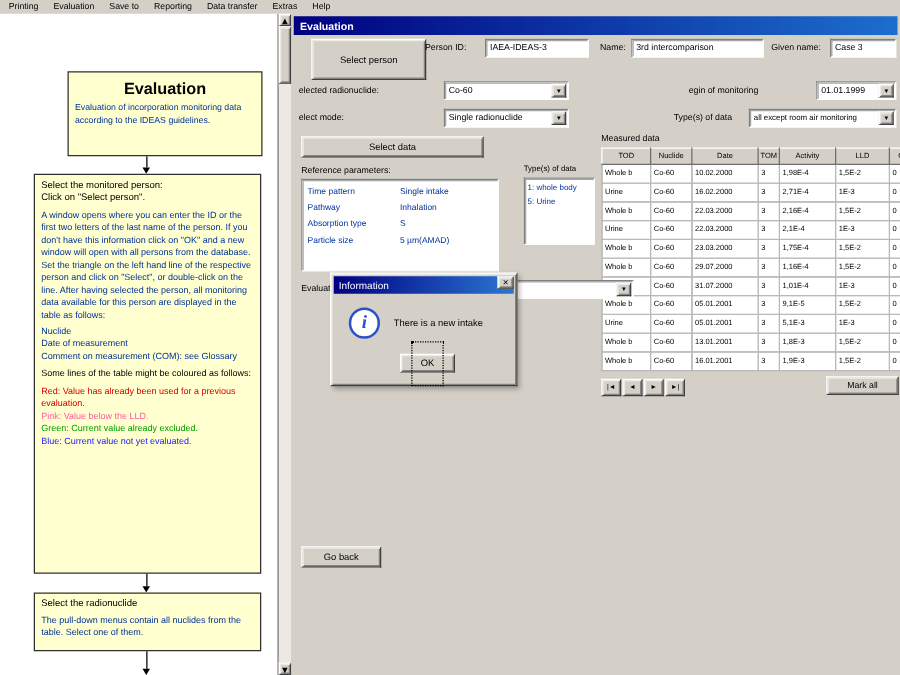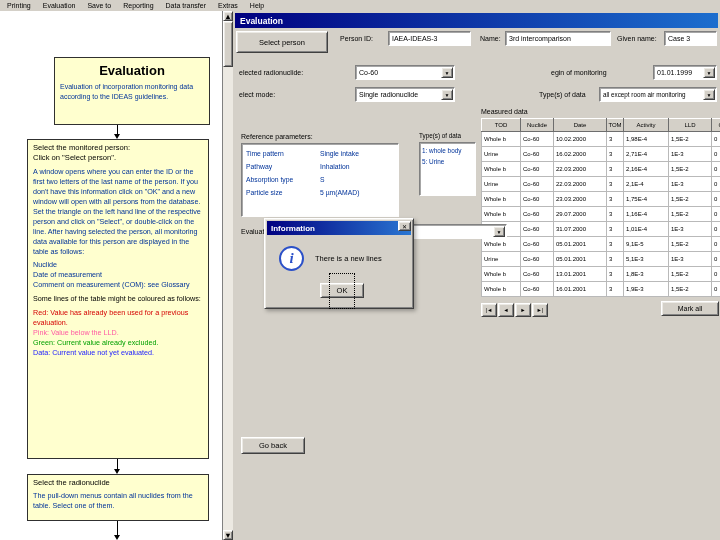--- a/index.html
+++ b/index.html
@@ -74,21 +74,21 @@
 
   .record-nav{position:absolute;left:248px;top:292px;display:flex;gap:1px;}
   .nav-btn{width:16px;height:14px;font-size:5.5px;}
 
   
   .dialog{position:absolute;left:31px;top:207px;width:150px;height:91px;background:#d4d0c8;
           border:1px solid;border-color:#ffffff #404040 #404040 #ffffff;
           box-shadow:inset 1px 1px 0 #eceae5,inset -1px -1px 0 #848484,2px 2px 4px rgba(0,0,0,.3);
           z-index:9;box-sizing:border-box;}
   .dialog-titlebar{position:absolute;left:2px;top:2px;right:2px;height:14px;
-          background:linear-gradient(90deg,#000080,#2a76d2);color:#fff;font-weight:bold;font-size:8px;
+          background:linear-gradient(90deg,#000080,#2a76d2);color:#fff;font-weight:normal;font-size:8px;
           display:flex;align-items:center;padding-left:4px;box-sizing:border-box;}
   .close-btn{position:absolute;right:2px;top:2px;width:13px;height:10px;font-size:6px;}
   .info-icon{position:absolute;left:14px;top:27px;width:25px;height:25px;border-radius:50%;
           background:#fff;border:2px solid #2b50c8;color:#2b50c8;box-sizing:border-box;
           font-family:"Liberation Serif",serif;font-style:italic;font-weight:bold;font-size:15px;
           display:flex;align-items:center;justify-content:center;}
   .dialog-message{position:absolute;left:50px;top:35px;font-size:7.5px;}
   .ok-btn{position:absolute;left:55px;top:64px;width:44px;height:15px;}
   .ok-btn span{border:1px dotted #000;padding:12px 7px;font-size:7.5px;line-height:10px;}
 </style>
@@ -125,21 +125,21 @@
       <div class="fc-group">
           <div class="fc-line">Nuclide</div>
           <div class="fc-line">Date of measurement</div>
           <div class="fc-line">Comment on measurement (COM): see Glossary</div>
         </div>
       <div class="fc-intro">Some lines of the table might be coloured as follows:</div>
       <div class="fc-group">
           <div class="fc-line" style="color: rgb(212, 0, 0);">Red: Value has already been used for a previous evaluation.</div>
           <div class="fc-line" style="color: rgb(255, 89, 163);">Pink: Value below the LLD.</div>
           <div class="fc-line" style="color: rgb(0, 160, 0);">Green: Current value already excluded.</div>
-          <div class="fc-line" style="color: rgb(32, 32, 255);">Data: Current value not yet evaluated.</div>
+          <div class="fc-line" style="color: rgb(32, 32, 255);">Blue: Current value not yet evaluated.</div>
         </div>
     </div>
 
     <div class="arrow" style="top:448px;height:10px">
         <i></i>
       </div>
 
     <div class="fc-box" style="left:27px;top:463px;width:182px;height:47px">
       <div class="fc-head">Select the radionuclide</div>
       <div class="fc-para">The pull-down menus contain all nuclides from the table. Select one of them.</div>
@@ -154,21 +154,21 @@
     <div class="btn scroll-btn" style="top:0">▲</div>
     <div class="btn scroll-thumb"></div>
     <div class="btn scroll-btn" style="bottom:0">▼</div>
   </div>
 
   <div class="main">
     <div class="titlebar">
       <span>Evaluation</span>
     </div>
 
-    <button class="btn abs" style="left:3px;top:20px;width:92px;height:22px">Select person</button>
+    <button class="btn abs" style="left:16px;top:20px;width:92px;height:33px">Select person</button>
     <span class="lbl" style="left:107px;top:24px">Person ID:</span>
     <div class="field" style="left:155px;top:20px;width:83px;height:15px">IAEA-IDEAS-3</div>
     <span class="lbl" style="left:247px;top:24px">Name:</span>
     <div class="field" style="left:272px;top:20px;width:106px;height:15px">3rd intercomparison</div>
     <span class="lbl" style="left:384px;top:24px">Given name:</span>
     <div class="field" style="left:431px;top:20px;width:53px;height:15px">Case 3</div>
 
     <span class="lbl" style="left:6px;top:58px">elected radionuclide:</span>
     <div class="field combo" style="left:122px;top:54px;width:100px;height:15px">
       <span>Co-60</span>
@@ -184,20 +184,21 @@
     <div class="field combo" style="left:122px;top:76px;width:100px;height:15px">
       <span>Single radionuclide</span>
       <span class="btn combo-arrow">▼</span>
     </div>
     <span class="lbl" style="left:306px;top:80px">Type(s) of data</span>
     <div class="field combo" style="left:366px;top:76px;width:118px;height:15px;font-size:6.3px">
       <span>all except room air monitoring</span>
       <span class="btn combo-arrow">▼</span>
     </div>
 
+    <button class="btn abs" style="left:8px;top:98px;width:146px;height:17px">Select data</button>
     <span class="lbl" style="left:248px;top:97px">Measured data</span>
 
     <div class="table-wrap">
       <table>
         <thead>
             <tr>
               <th>TOD</th>
               <th>Nuclide</th>
               <th>Date</th>
               <th>TOM</th>
@@ -353,19 +354,19 @@
     <button class="btn abs" style="left:8px;top:426px;width:64px;height:17px">Go back</button>
 
     <div class="dialog">
       <div class="dialog-titlebar">
         <span>Information</span>
       </div>
       <button class="btn close-btn">✕</button>
       <div class="info-icon">
         <span>i</span>
       </div>
-      <div class="dialog-message">There is a new lines</div>
+      <div class="dialog-message">There is a new intake</div>
       <button class="btn ok-btn">
         <span>OK</span>
       </button>
     </div>
   </div>
 </div>
 
 </body></html>

